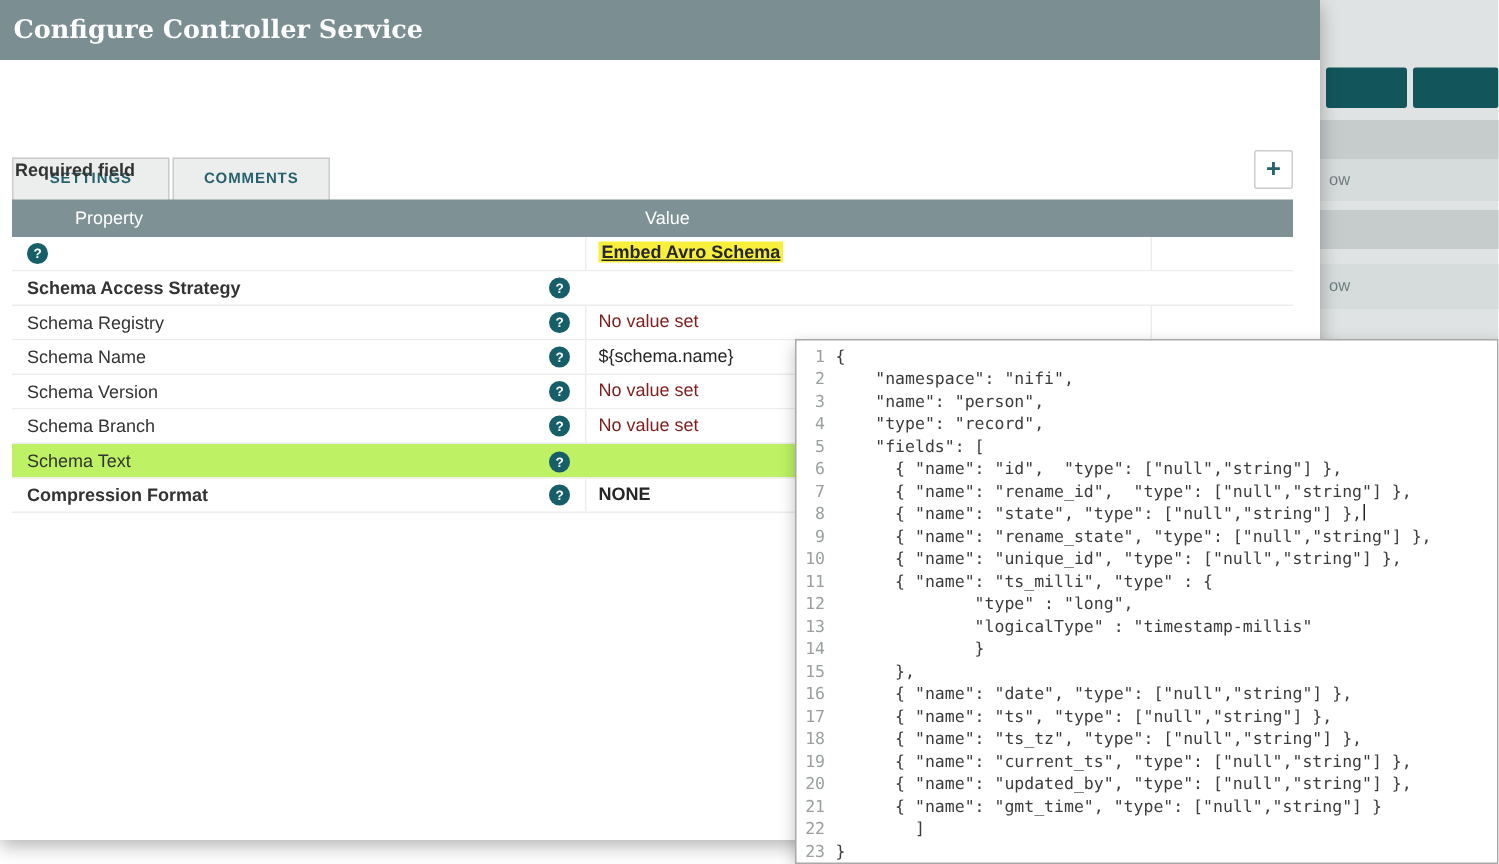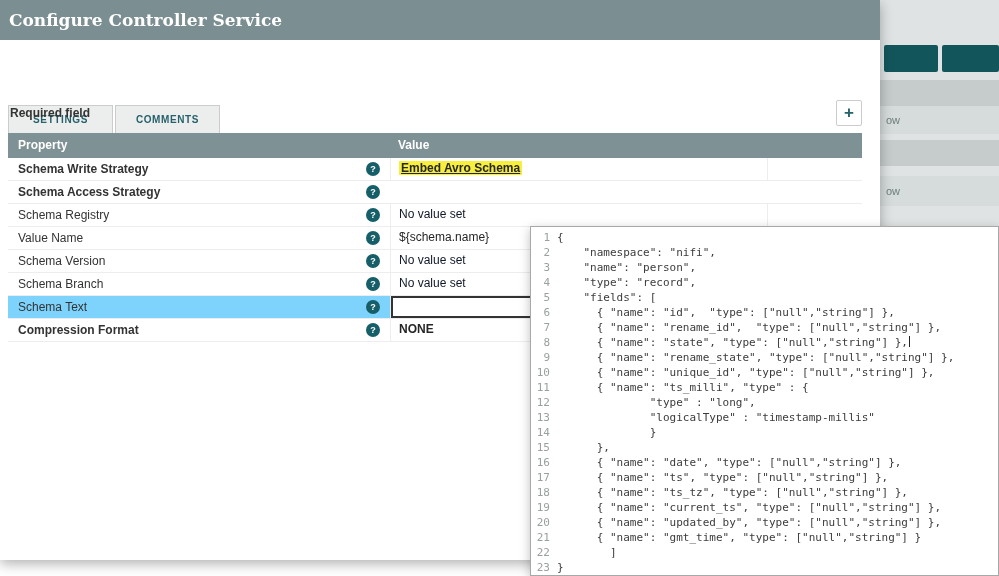--- a/index.html
+++ b/index.html
@@ -31,33 +31,33 @@
          margin-right:2px; cursor:pointer;margin-top:46px; }
   .tab.active { background:#fff; border-bottom-color:#fff; }
 
   .required { position:absolute; left:10px; top:106px; font-size:12px; font-weight:bold; color:#333; }
   .add-btn { position:absolute; left:836px; top:100px; width:26px; height:26px; background:#fff;
              border:1px solid #ccc; border-radius:2px; color:#27616b; font-size:17px; font-weight:bold;
              text-align:center; line-height:23px; cursor:pointer; }
 
   
   .prop-table { position:absolute; left:8px; top:133px; width:854px; font-size:12px; }
-  .pt-head { display:flex; background:#7e9194; color:#fff; font-weight:bold; height:25px; line-height:25px; }
+  .pt-head { display:flex; background:#7e9194; color:#fff; font-weight:normal; height:25px; line-height:25px;padding-left:32px; }
   .prop-col { width:382px; padding-left:10px; }
   .val-col  { width:378px; padding-left:8px; }
   .extra-col { flex:1; }
   .pt-row { display:flex; height:23px; line-height:21px; border-bottom:1px solid #ededed; background:#fff; }
   .pt-row .prop-col { display:flex; align-items:center; justify-content:space-between; padding-right:10px; }
   .pt-row .val-col { border-left:1px solid #ededed; border-right:1px solid #ededed; }
-  .pt-row.sel { background:#7dd3fc; }
+  .pt-row.sel { background:#bef264;align-items:flex-end; }
   .pt-row .val-col.editing { background:#fff; box-shadow:inset 0 0 0 2px #333; }
   .pname { color:#333; }
   .pname.b, .pval.b { font-weight:bold; }
   .pval { color:#262626; }
-  .pval.muted { color:#0f172a; }
+  .pval.muted { color:#7f1d1d; }
   .pval.hl { background:#f7ef3c; padding:0 2px;text-decoration:underline; }
   .help { width:14px; height:14px; border-radius:50%; background:#175f68; color:#fff; font-size:9px;
           font-weight:bold; text-align:center; line-height:14px; flex:none; cursor:pointer; }
 
   
   .code-popup { position:absolute; left:530px; top:226px; width:469px; height:350px; background:#fff;
                 border:1px solid #a8a8a8; box-shadow:0 3px 10px rgba(0,0,0,0.25); overflow:hidden;
                 padding-top:3px; z-index:10; }
   .code-line { display:flex; height:15px; font-family:"DejaVu Sans Mono", monospace; font-size:11px;
                line-height:15px; }
@@ -104,21 +104,20 @@
     <div class="prop-table">
       <div class="pt-head">
         <div class="prop-col">Property</div>
         <div class="val-col">Value</div>
         <div class="extra-col"></div>
       </div>
       <div class="pt-body">
 
           <div class="pt-row">
             <div class="prop-col">
-              <span class="pname b">Schema Write Strategy</span>
               <span class="help">?</span>
             </div>
             <div class="val-col">
               <span class="pval b hl">Embed Avro Schema</span>
             </div>
             <div class="extra-col"></div>
           </div>
 
           <div class="pt-row">
             <div class="prop-col">
@@ -134,21 +133,21 @@
               <span class="help">?</span>
             </div>
             <div class="val-col">
               <span class="pval muted">No value set</span>
             </div>
             <div class="extra-col"></div>
           </div>
 
           <div class="pt-row">
             <div class="prop-col">
-              <span class="pname">Value Name</span>
+              <span class="pname">Schema Name</span>
               <span class="help">?</span>
             </div>
             <div class="val-col">
               <span class="pval">${schema.name}</span>
             </div>
             <div class="extra-col"></div>
           </div>
 
           <div class="pt-row">
             <div class="prop-col">

